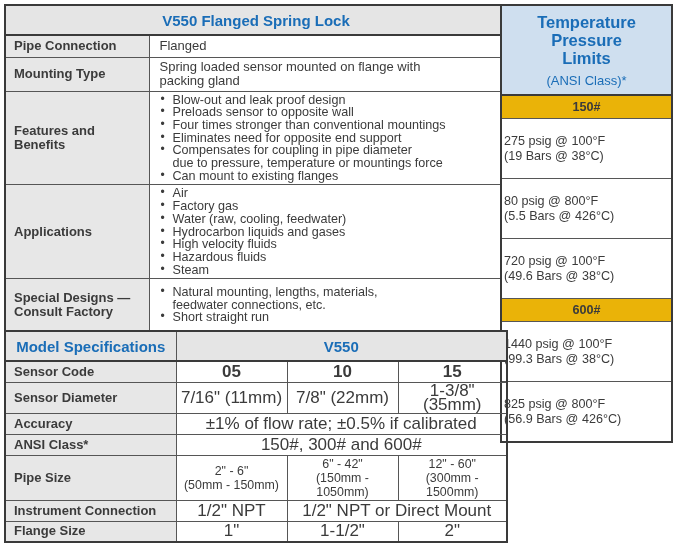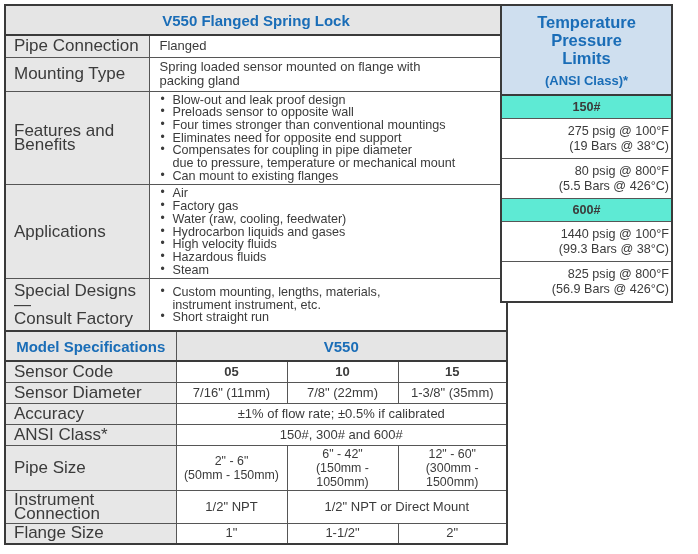--- a/index.html
+++ b/index.html
@@ -11,55 +11,55 @@
   .sheet{position:relative;width:698px;height:554px;background:#fff;}
   table{border-collapse:collapse;table-layout:fixed;}
   td{border:1px solid #565656;vertical-align:middle;}
 
   
   .title-cell{
     background:#e5e5e5;color:#1a6db7;font-weight:bold;font-size:15px;
     text-align:center;border-bottom:2px solid #3a3a3a;
   }
   .lbl{
-    background:#e7e7e7;font-weight:normal;font-size:17px;line-height:14px;
+    background:#e7e7e7;font-weight:bold;font-size:13px;line-height:14px;
     padding:2px 4px 2px 8px;white-space:pre-line;
   }
   .pre{white-space:pre-line;}
 
   
   .t1{position:absolute;left:4px;top:4px;width:504px;border:2px solid #3a3a3a;}
   .t1 .val{font-size:13px;line-height:14px;padding:2px 16px 2px 10px;}
   .t1 ul{margin:0;padding:0;list-style:none;}
   .t1 li{position:relative;padding-left:13px;font-size:12.6px;line-height:12.7px;}
   .t1 li .bullet{position:absolute;left:1px;top:-1px;font-size:12px;}
   .h22{height:22px;} .h34{height:34px;} .h92{height:92px;} .h86{height:86px;} .h53{height:53px;}
   .th26{height:26px;}
 
   
   .t2{position:absolute;left:4px;top:330px;width:504px;border:2px solid #3a3a3a;}
-  .t2 .c{font-size:13px;text-align:center;padding:1px 2px;line-height:14px;}
+  .t2 .c{font-size:17px;text-align:center;padding:1px 2px;line-height:14px;}
   .t2 .c.bold{font-weight:bold;}
   .t2 .small{font-size:12.4px;line-height:14px;}
   .r21{height:21px;} .r33{height:33px;}
 
   
   .tp{position:absolute;left:500px;top:4px;width:173px;border:2px solid #3a3a3a;}
   .tp-head{
     background:#cfdfef;text-align:center;height:80px;
     border-bottom:2px solid #3a3a3a;padding:4px 2px;
   }
   .tp-title{color:#1a6db7;font-weight:bold;font-size:16.5px;line-height:18px;white-space:pre-line;}
-  .tp-sub{color:#1a6db7;font-weight:bold;font-size:13px;margin-top:6px;}
+  .tp-sub{color:#1a6db7;font-weight:normal;font-size:13px;margin-top:6px;}
   .tp .sec{
-    background:#5eead4;font-weight:bold;font-size:12.6px;text-align:center;height:20px;
+    background:#eab308;font-weight:bold;font-size:12.6px;text-align:center;height:20px;
   }
   .tp .lim{
-    background:#fff;font-size:12.6px;line-height:15px;text-align:right;height:33px;
-    white-space:pre-line;padding:3px 2px;
+    background:#fff;font-size:12.6px;line-height:15px;text-align:left;height:33px;
+    white-space:pre-line;padding:13px 2px;
   }
 </style>
 </head>
 <body>
 
 <div class="sheet">
 
   <table class="t1">
     <colgroup>
         <col style="width:144px">
@@ -81,21 +81,21 @@
     <tr class="h92">
       <td class="lbl">Features and
 Benefits</td>
       <td class="val">
         <ul>
           <li><span class="bullet">•</span><span>Blow-out and leak proof design</span></li>
           <li><span class="bullet">•</span><span>Preloads sensor to opposite wall</span></li>
           <li><span class="bullet">•</span><span>Four times stronger than conventional mountings</span></li>
           <li><span class="bullet">•</span><span>Eliminates need for opposite end support</span></li>
           <li><span class="bullet">•</span><span>Compensates for coupling in pipe diameter</span></li>
-          <li class="cont"><span>due to pressure, temperature or mechanical mount</span></li>
+          <li class="cont"><span>due to pressure, temperature or mountings force</span></li>
           <li><span class="bullet">•</span><span>Can mount to existing flanges</span></li>
         </ul>
       </td>
     </tr>
     <tr class="h86">
       <td class="lbl">Applications</td>
       <td class="val">
         <ul>
           <li><span class="bullet">•</span><span>Air</span></li>
           <li><span class="bullet">•</span><span>Factory gas</span></li>
@@ -105,22 +105,22 @@
           <li><span class="bullet">•</span><span>Hazardous fluids</span></li>
           <li><span class="bullet">•</span><span>Steam</span></li>
         </ul>
       </td>
     </tr>
     <tr class="h53">
       <td class="lbl">Special Designs —
 Consult Factory</td>
       <td class="val">
         <ul>
-          <li><span class="bullet">•</span><span>Custom mounting, lengths, materials,</span></li>
-          <li class="cont"><span>instrument instrument, etc.</span></li>
+          <li><span class="bullet">•</span><span>Natural mounting, lengths, materials,</span></li>
+          <li class="cont"><span>feedwater connections, etc.</span></li>
           <li><span class="bullet">•</span><span>Short straight run</span></li>
         </ul>
       </td>
     </tr>
   </tbody>
     </table>
 
   <table class="tp">
     <colgroup>
         <col>
@@ -139,20 +139,24 @@
     </tr>
     <tr>
       <td class="lim">275 psig @ 100°F
 (19 Bars @ 38°C)</td>
     </tr>
     <tr>
       <td class="lim">80 psig @ 800°F
 (5.5 Bars @ 426°C)</td>
     </tr>
     <tr>
+      <td class="lim">720 psig @ 100°F
+(49.6 Bars @ 38°C)</td>
+    </tr>
+    <tr>
       <td class="sec">600#</td>
     </tr>
     <tr>
       <td class="lim">1440 psig @ 100°F
 (99.3 Bars @ 38°C)</td>
     </tr>
     <tr>
       <td class="lim">825 psig @ 800°F
 (56.9 Bars @ 426°C)</td>
     </tr>

